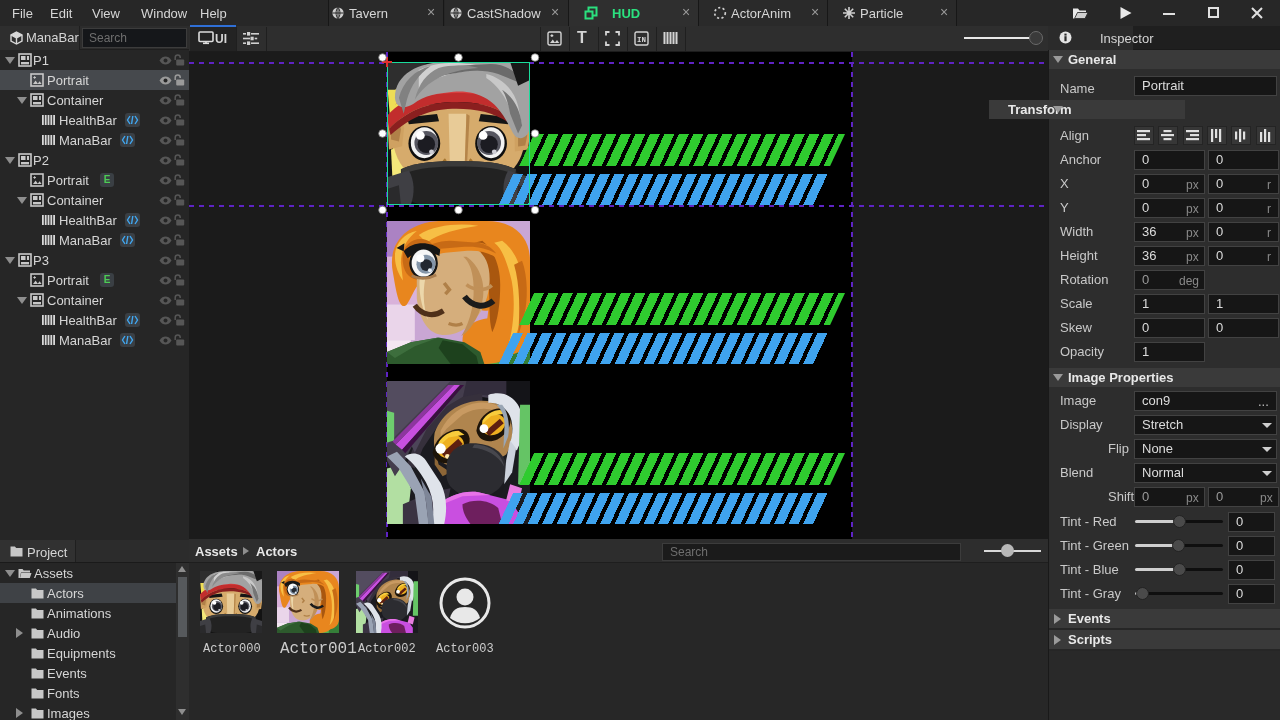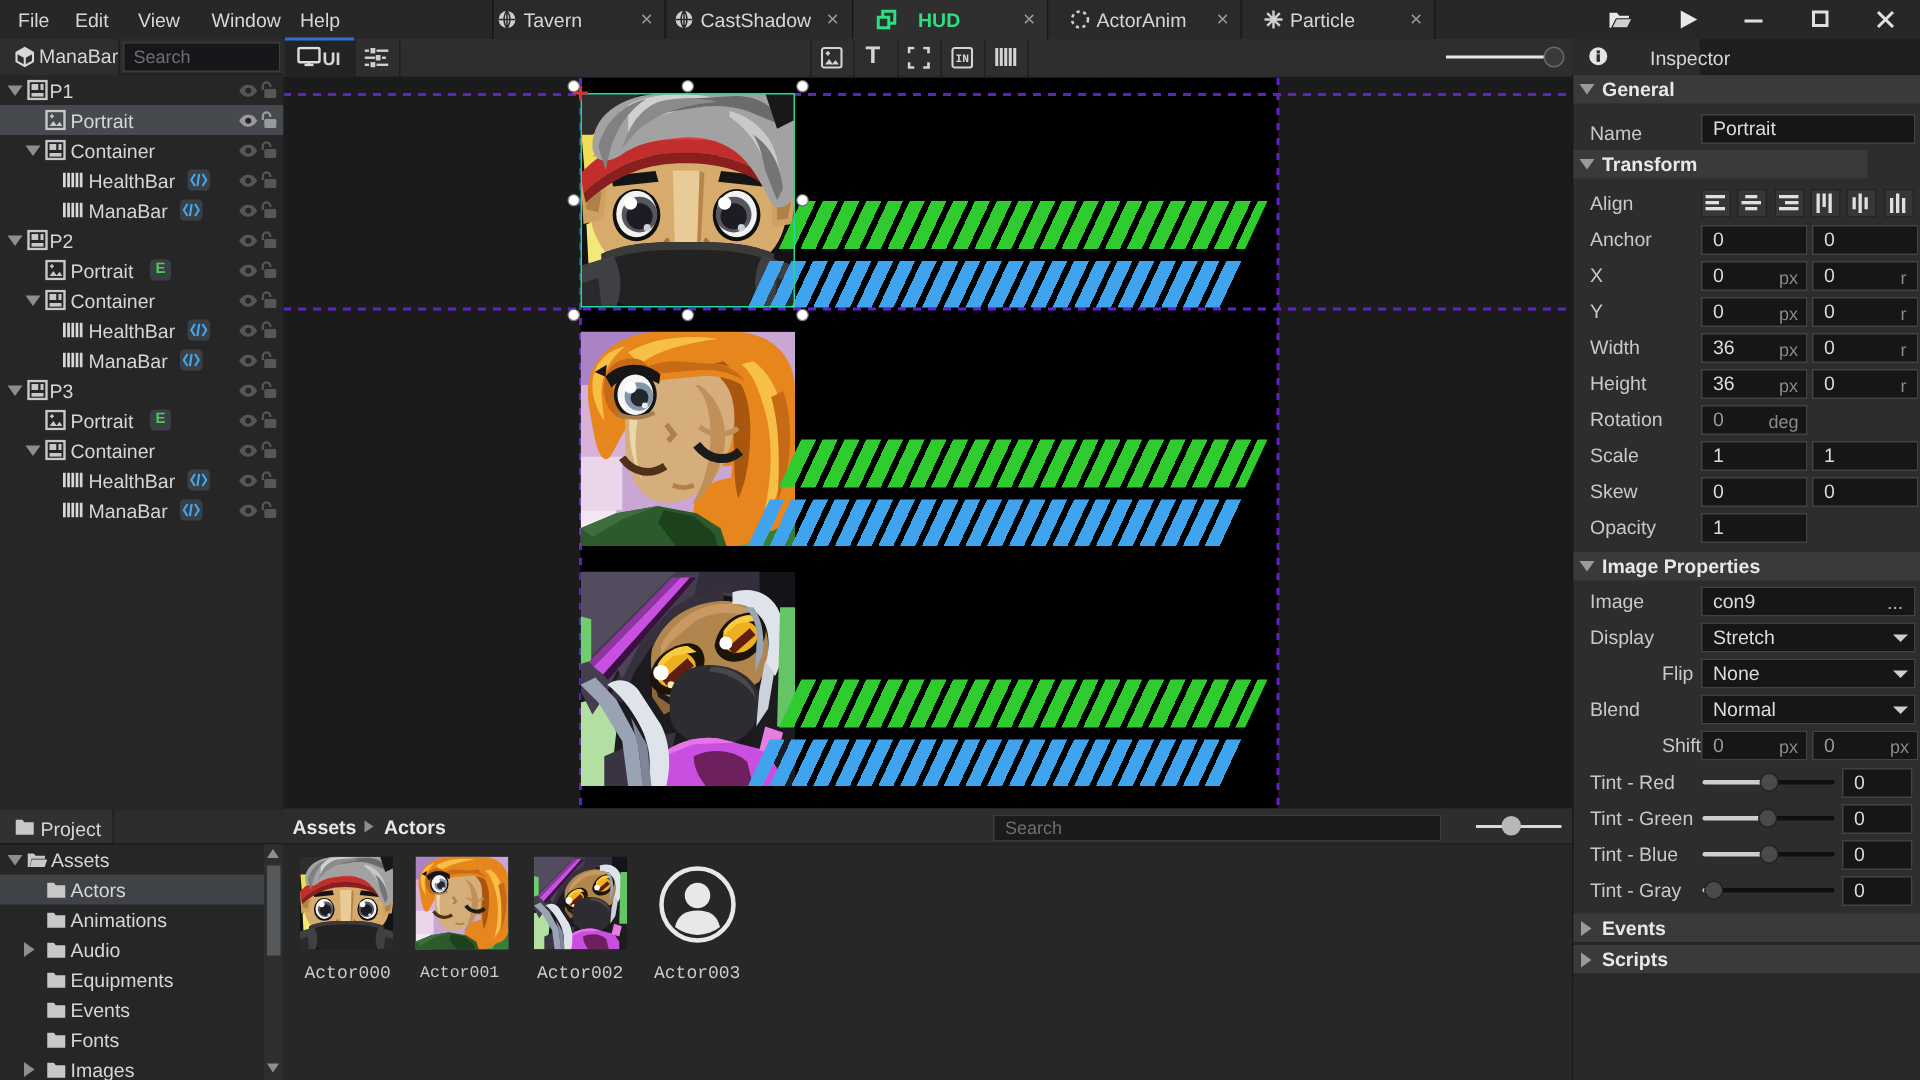--- a/index.html
+++ b/index.html
@@ -544,40 +544,40 @@
     </svg>
   <svg class="abs" style="left:356px;top:571px;" width="62" height="62">
       <use href="#a2"></use>
     </svg>
   <svg class="abs" style="left:439px;top:577px;" width="52" height="52" viewBox="0 0 52 52">
     <circle cx="26" cy="26" r="24" fill="none" stroke="#e8e8e8" stroke-width="3"></circle>
     <circle cx="26" cy="20" r="8.5" fill="#e8e8e8"></circle>
     <path d="M11 41c2-8 7-11 15-11s13 3 15 11a24 24 0 0 1-30 0z" fill="#e8e8e8"></path>
   </svg>
   <div class="txt" style="left:203px;top:643px;color:#cccccc;font-family:'Liberation Mono',monospace;font-size:12px;">Actor000</div>
-  <div class="txt" style="left:280px;top:643px;color:#cccccc;font-family:'Liberation Mono',monospace;font-size:11px;">Actor001</div>
+  <div class="txt" style="left:280px;top:643px;color:#cccccc;font-family:'Liberation Mono',monospace;font-size:16px;">Actor001</div>
   <div class="txt" style="left:358px;top:643px;color:#cccccc;font-family:'Liberation Mono',monospace;font-size:12px;">Actor002</div>
   <div class="txt" style="left:436px;top:643px;color:#cccccc;font-family:'Liberation Mono',monospace;font-size:12px;">Actor003</div>
 </div>
 
 <div class="abs" style="left:1048px;top:26px;width:232px;height:694px;background:#2d2d2d;border-left:1px solid #191919;box-sizing:border-box;"></div>
 <div id="inspector">
     <div class="abs" style="left:1133px;top:26px;width:147px;height:24px;background:#1f1f1f;border-bottom:1px solid #1a1a1a;box-sizing:border-box;"></div>
     <div class="abs" style="left:1048px;top:26px;width:85px;height:24px;background:#2b2b2b;"></div>
     <svg class="abs" style="left:1059px;top:31px;" width="13" height="13" viewBox="0 0 13 13">
       <circle cx="6.5" cy="6.5" r="6" fill="#e4e4e4"></circle>
       <rect x="5.4" y="5.2" width="2.2" height="5" fill="#2b2b2b"></rect>
       <rect x="5.4" y="2.6" width="2.2" height="2" fill="#2b2b2b"></rect>
     </svg>
     <div class="txt" style="left:1100px;top:32px;">Inspector</div>
     <div class="sechdr" style="left:1049px;top:50px;width:231px;"><span style="padding-left:19px">General</span></div>
     <div class="abs" style="left:1053px;top:56px;width:0;height:0;border-left:5px solid transparent;border-right:5px solid transparent;border-top:7px solid #9a9a9a;"></div>
     <div class="row-lab" style="left:1060px;top:79px;">Name</div>
     <div class="fld" style="left:1134px;top:76px;width:143px;">Portrait</div>
-    <div class="sechdr" style="left:1049px;top:100px;width:196px;"><span style="padding-left:19px">Transform</span></div>
+    <div class="sechdr" style="left:989px;top:100px;width:196px;"><span style="padding-left:19px">Transform</span></div>
     <div class="abs" style="left:1053px;top:106px;width:0;height:0;border-left:5px solid transparent;border-right:5px solid transparent;border-top:7px solid #9a9a9a;"></div>
     <div class="row-lab" style="left:1060px;top:126px;">Align</div>
     <div class="abs" style="left:1134px;top:126px;width:20px;height:19px;background:#373737;border:1px solid #242424;box-sizing:border-box;"></div>
     <svg class="abs" style="left:1134px;top:126px;" width="19" height="19" viewBox="0 0 19 19">
       <g fill="#e0e0e0">
         <rect x="3" y="4" width="13" height="2.2"></rect>
         <rect x="3" y="8" width="9" height="2.2"></rect>
         <rect x="3" y="12" width="13" height="2.2"></rect>
       </g>
     </svg>

